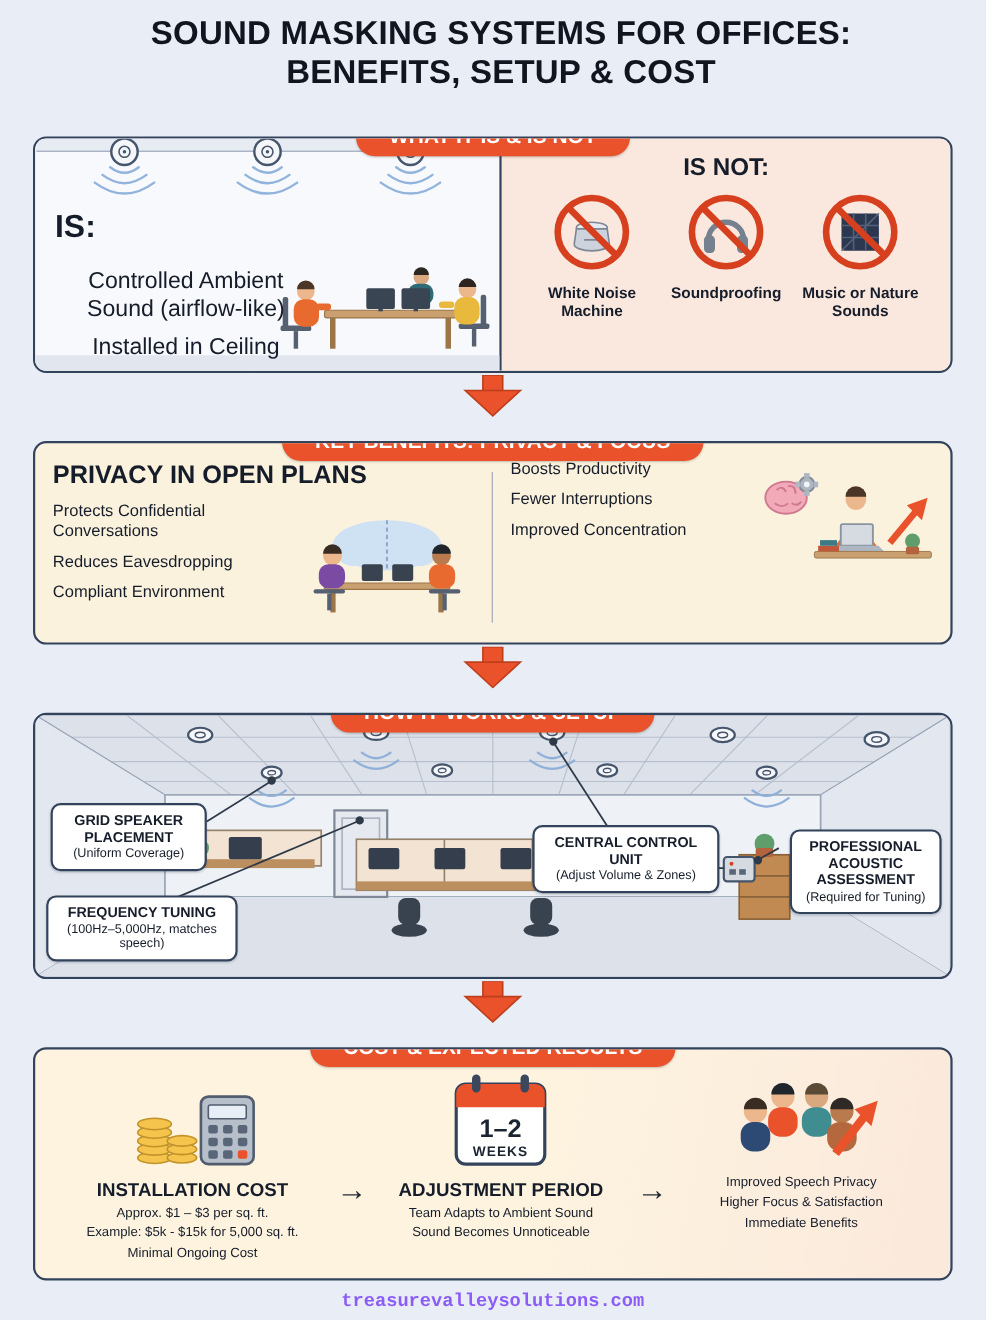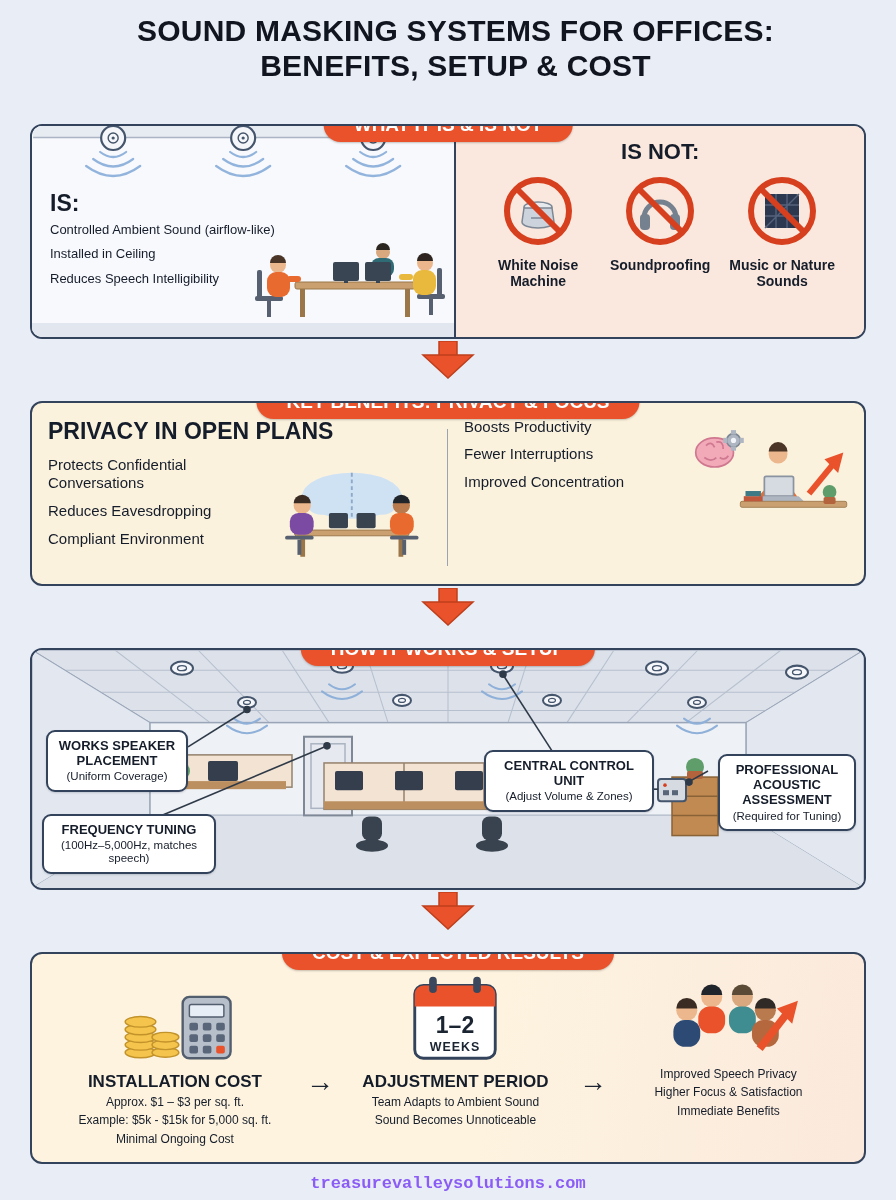--- a/index.html
+++ b/index.html
@@ -19,22 +19,22 @@
         box-shadow:0 1px 2px rgba(40,30,20,.25);}
   .flow-down{display:block;margin:2px auto;}
 
   
   .panel-1{margin-top:40px;height:215px;display:flex;overflow:hidden;}
   .p1-left{width:51%;background:#f7f9fd;position:relative;border-right:2.5px solid #33435c;}
   .p1-left::after{content:"";position:absolute;left:0;right:0;bottom:0;height:14px;background:#e2e6ee;}
   .ceiling-art{position:absolute;top:0;left:0;width:100%;}
   .people-art{position:absolute;right:2px;bottom:13px;}
   .is-block{position:absolute;left:18px;top:64px;width:238px;z-index:2;}
-  .is-heading{font-size:23px;font-weight:800;margin-bottom:5px;}
-  .is-item{font-size:13px;line-height:1.22;margin-bottom:9px;font-weight:500;}
+  .is-heading{font-size:29px;font-weight:800;margin-bottom:20px;}
+  .is-item{font-size:21px;line-height:1.22;margin-bottom:9px;font-weight:500;text-align:center;}
   .p1-right{width:49%;background:#fae8de;display:flex;flex-direction:column;align-items:center;padding-top:13px;}
   .isnot-heading{font-size:22px;font-weight:800;}
   .isnot-row{display:flex;gap:16px;margin-top:9px;}
   .isnot-item{width:106px;text-align:center;}
   .isnot-label{font-size:14px;line-height:1.2;margin-top:5px;font-weight:600;}
 
   
   .panel-2{margin-top:22px;height:185px;background:#fbf2de;display:flex;overflow:hidden;}
   .p2-col{width:50%;padding:15px 10px 4px 16px;position:relative;}
   .p2-col.left::after{content:"";position:absolute;right:0;top:26px;bottom:18px;width:1.5px;background:#9aa3b3;}
@@ -375,21 +375,21 @@
             <circle cx="295" cy="95" r="3"></circle>
           <line x1="520" y1="100" x2="472" y2="26"></line>
             <circle cx="471" cy="24" r="3"></circle>
           <line x1="600" y1="138" x2="626" y2="138"></line>
           <line x1="676" y1="120" x2="658" y2="130"></line>
             <circle cx="657" cy="131" r="3"></circle>
         </g>
       </svg>
 
       <div class="callout" id="co-grid">
-        <div class="callout-title">WORKS SPEAKER PLACEMENT</div>
+        <div class="callout-title">GRID SPEAKER PLACEMENT</div>
         <div class="callout-sub">(Uniform Coverage)</div>
       </div>
       <div class="callout" id="co-freq">
         <div class="callout-title">FREQUENCY TUNING</div>
         <div class="callout-sub">(100Hz–5,000Hz, matches speech)</div>
       </div>
       <div class="callout" id="co-central">
         <div class="callout-title">CENTRAL CONTROL UNIT</div>
         <div class="callout-sub">(Adjust Volume &amp; Zones)</div>
       </div>

